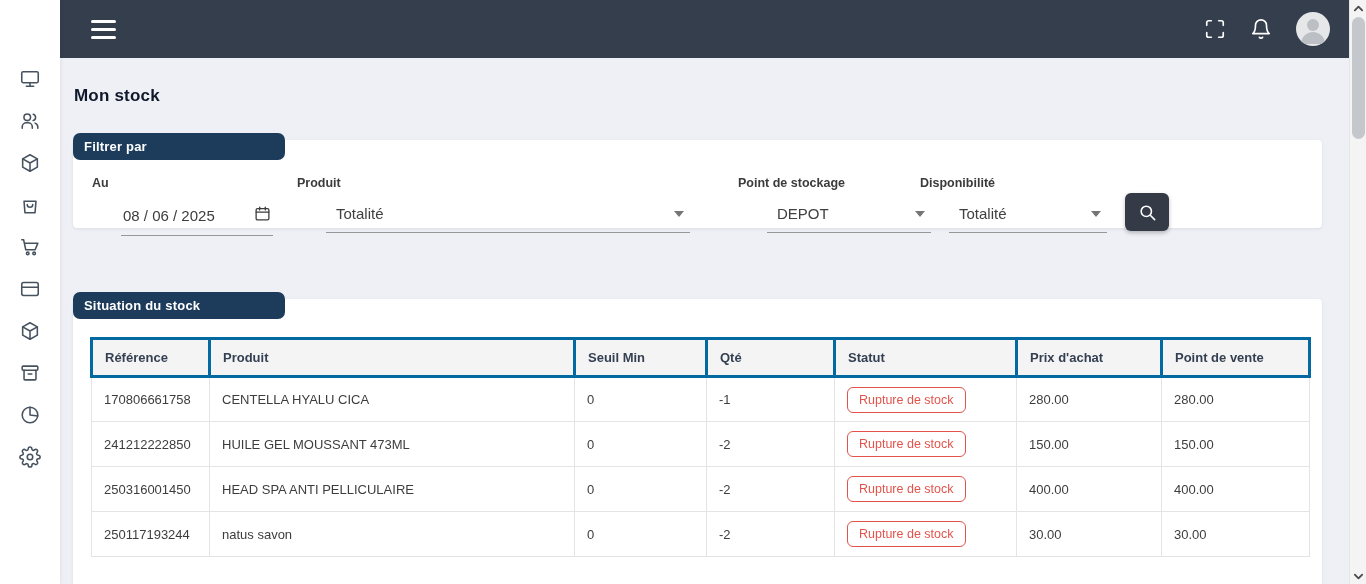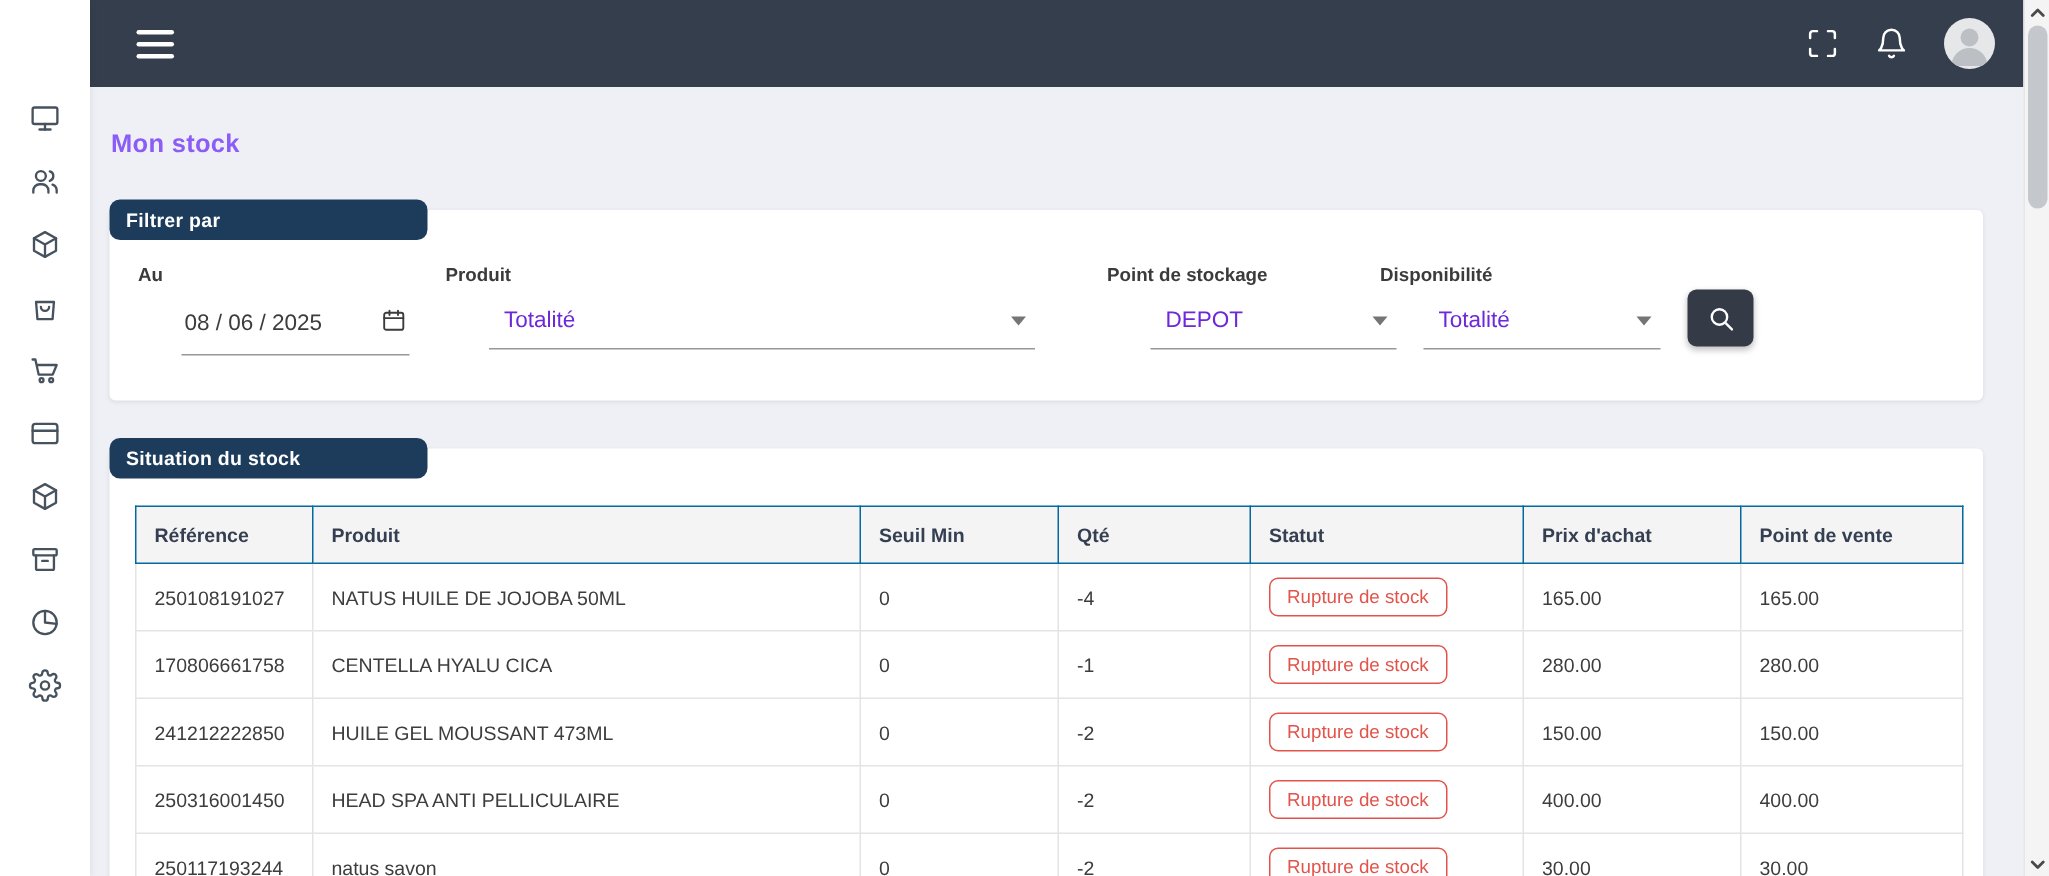--- a/index.html
+++ b/index.html
@@ -42,52 +42,52 @@
   .avatar {
     width:34px; height:34px; border-radius:50%; background:#e6e7e9;
     overflow:hidden; cursor:pointer; position:relative;
   }
   .avatar svg { width:34px; height:34px; }
 
   
   .content { position:absolute; left:60px; top:58px; right:17px; bottom:0; }
   .page-title {
     position:absolute; left:14px; top:28px;
-    font-size:17px; font-weight:bold; color:#8b5cf6; letter-spacing:.2px;
+    font-size:17px; font-weight:bold; color:#0f172a; letter-spacing:.2px;
   }
 
   .tab {
     position:absolute; left:13px; width:212px; height:27px;
     background:#1d3c5c; color:#fff; border-radius:7px;
     font-size:13px; font-weight:bold; letter-spacing:.2px;
     display:flex; align-items:center; padding-left:11px; z-index:3;text-align:right;
   }
   .tab-filter { top:75px; }
   .tab-stock  { top:234px; }
 
   .card {
     position:absolute; left:13px; width:1249px; background:#fff;
     border-radius:4px; box-shadow:0 1px 3px rgba(40,50,70,.10); z-index:1;
   }
-  .card-filter { top:82px;  height:127px; }
+  .card-filter { top:82px;  height:88px; }
   .card-stock  { top:241px; height:380px; }
 
   
   .field { position:absolute; top:36px; }
   .flabel { font-size:12.5px; font-weight:bold; color:#3b3b3b; }
   .fvalue {
     margin-top:13px; padding:2px 2px 10px 2px;
     border-bottom:1px solid #979797;
     display:flex; align-items:center; justify-content:space-between;
     font-size:15px; color:#4a4a4a; cursor:pointer;margin-left:29px;
   }
   .f-date  { left:19px;  width:181px; }
   .f-date .fvalue { color:#3c3c3c; }
   .f-prod  { left:224px; width:393px; }
-  .f-prod .fvalue, .f-store .fvalue, .f-avail .fvalue { padding-left:10px; color:#6d28d9; }
+  .f-prod .fvalue, .f-store .fvalue, .f-avail .fvalue { padding-left:10px; color:#404040; }
   .f-store { left:665px; width:193px; }
   .f-avail { left:847px; width:187px; }
   .caret {
     width:0; height:0; border-left:5px solid transparent; border-right:5px solid transparent;
     border-top:6px solid #757575; margin-right:4px;
   }
   .cal-icon svg { width:17px; height:17px; stroke:#3c3c3c; fill:none; stroke-width:1.8;
     stroke-linecap:round; stroke-linejoin:round; }
   .search-btn {
     position:absolute; left:1052px; top:53px; width:44px; height:38px;
@@ -98,21 +98,21 @@
   .search-btn svg { width:19px; height:19px; stroke:#fff; fill:none; stroke-width:2;
     stroke-linecap:round; }
 
   
   .stock-table {
     margin:38px 0 0 17px; width:1218px;
     border-collapse:collapse; table-layout:fixed;
     font-size:13px;
   }
   .stock-table th {
-    background:#f4f4f4; border:1px solid #0369a1;
+    background:#f4f4f4; border:3px solid #0369a1;
     height:38px; padding:0 12px; text-align:left;
     font-size:13px; font-weight:bold; color:#343f51;
   }
   .stock-table td {
     background:#fff; border:1px solid #e4e4e4;
     height:45px; padding:0 12px; color:#3d3d3d;
   }
   .badge-rupture {
     display:inline-block; border:1px solid #e2544b; color:#e2544b;
     border-radius:6px; padding:5px 11px; font-size:12.5px; background:#fff;
@@ -286,29 +286,20 @@
             <th>Produit</th>
             <th>Seuil Min</th>
             <th>Qté</th>
             <th>Statut</th>
             <th>Prix d'achat</th>
             <th>Point de vente</th>
           </tr>
         </thead>
       <tbody id="stock-body">
           <tr>
-            <td>250108191027</td>
-            <td>NATUS HUILE DE JOJOBA 50ML</td>
-            <td>0</td>
-            <td>-4</td>
-            <td><span class="badge-rupture">Rupture de stock</span></td>
-            <td>165.00</td>
-            <td>165.00</td>
-          </tr>
-          <tr>
             <td>170806661758</td>
             <td>CENTELLA HYALU CICA</td>
             <td>0</td>
             <td>-1</td>
             <td><span class="badge-rupture">Rupture de stock</span></td>
             <td>280.00</td>
             <td>280.00</td>
           </tr>
           <tr>
             <td>241212222850</td>

